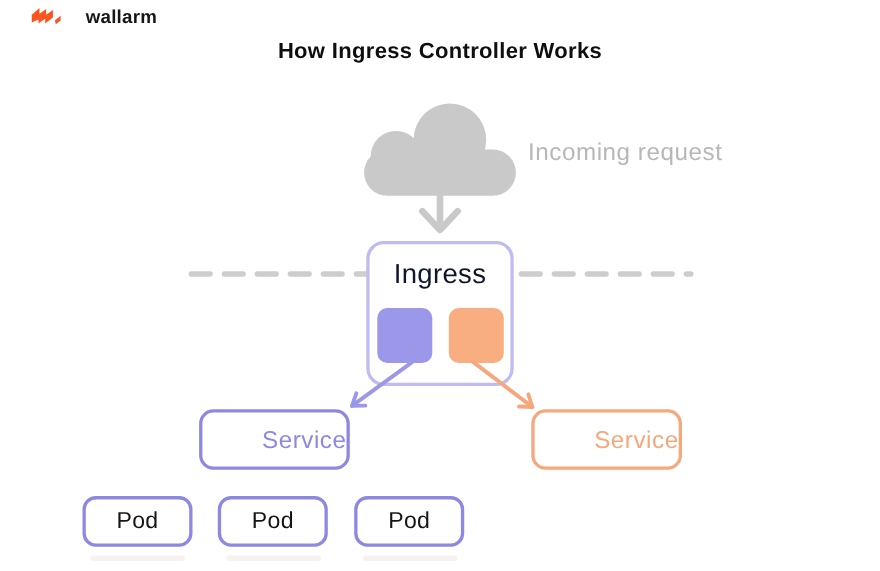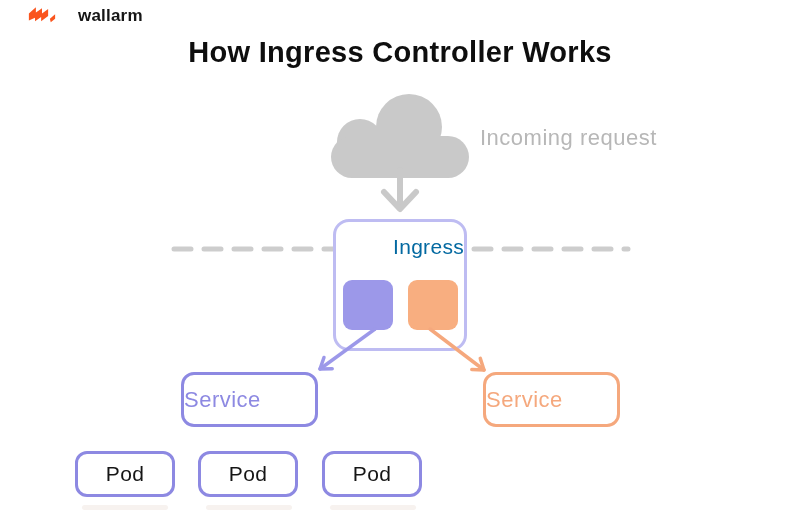--- a/index.html
+++ b/index.html
@@ -26,21 +26,21 @@
     color: #161616;
     letter-spacing: 0.2px;
   }
 
   
   .title {
     position: absolute;
     left: 0; top: 36px;
     width: 100%;
     text-align: center;
-    font-size: 29px;
+    font-size: 20px;
     font-weight: 700;
     color: #0e0e0e;
     letter-spacing: 0.3px;
   }
 
   
   .bg-layer, .fg-layer {
     position: absolute;
     left: 0; top: 0;
     width: 800px; height: 519px;
@@ -64,43 +64,43 @@
     left: 333px; top: 219px;
     width: 134px; height: 132px;
     background: #ffffff;
     border: 3px solid #bebcf2;
     border-radius: 16px;
   }
   .ingress-label {
     position: absolute;
     left: 0; top: 13px;
     width: 100%;
-    text-align: right;
-    font-size: 21px;
+    text-align: center;
+    font-size: 25px;
     font-weight: 500;
-    color: #0369a1;
+    color: #0f172a;
     letter-spacing: 0.3px;
   }
   .sq {
     position: absolute;
     top: 58px;
     width: 50px; height: 50px;
     border-radius: 9px;
   }
   .sq.purple { left: 7px;  background: #9c98e9; }
   .sq.orange { left: 72px; background: #f8ae80; }
 
   
   .service {
     position: absolute;
     top: 372px;
     width: 137px; height: 55px;
     background: #ffffff;
     border-radius: 13px;
-    display: flex; align-items: center; justify-content: flex-start;
+    display: flex; align-items: center; justify-content: flex-end;
     font-size: 22px;
     font-weight: 500;
     letter-spacing: 0.5px;
   }
   .service.left  { left: 181px; border: 3px solid #8d89e2; color: #8d89e2; }
   .service.right { left: 483px; border: 3px solid #f5a87d; color: #f5a87d; }
 
   
   .pod {
     position: absolute;

